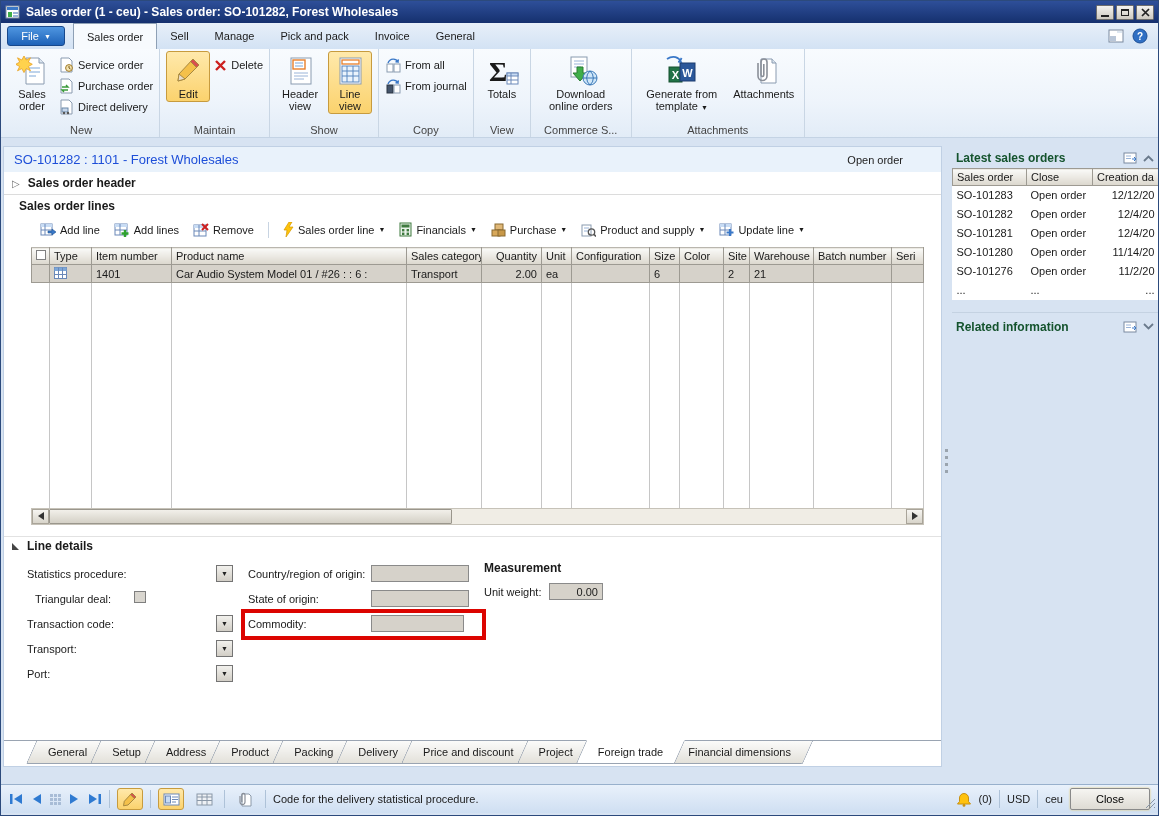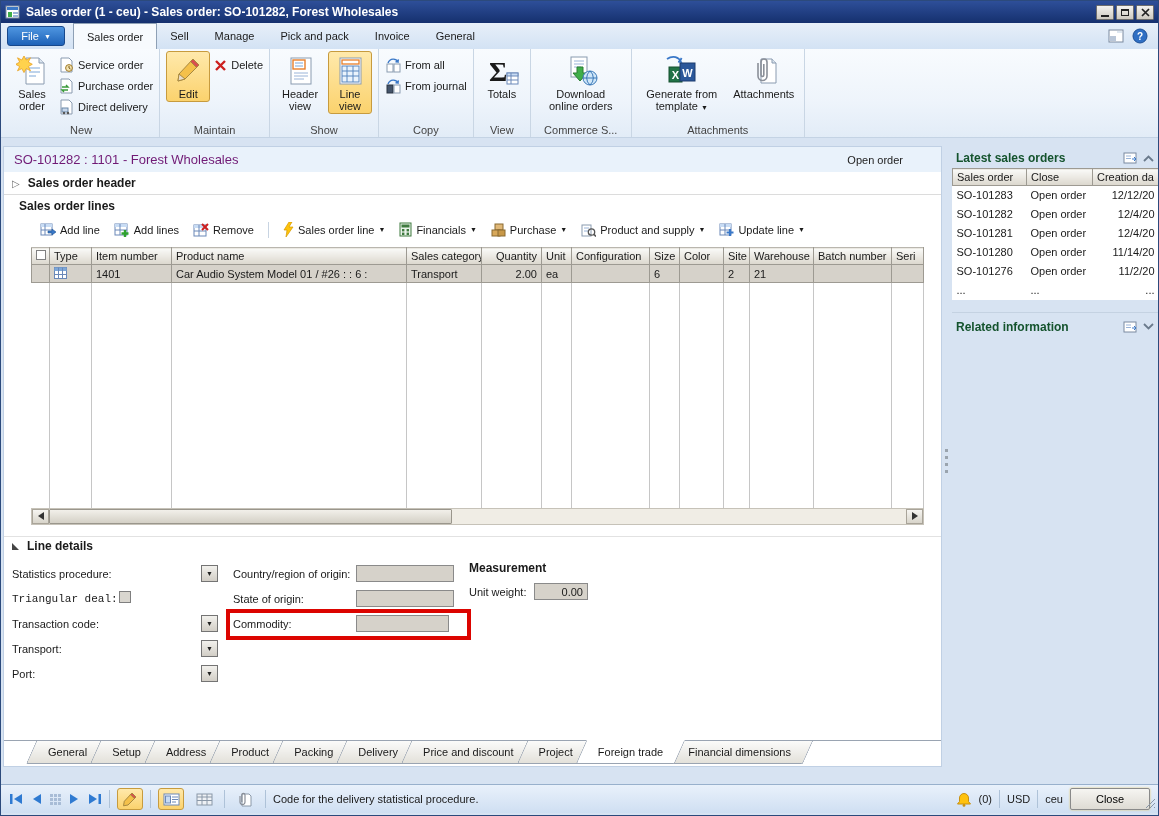--- a/index.html
+++ b/index.html
@@ -41,21 +41,21 @@
   .bigbtn .lbl { text-align:center; line-height:12px; margin-top:1px; }
   .bigbtn.hl { background:linear-gradient(#ffe9ab,#fbd26d); border-color:#c79b3e; }
   .smallcol { display:flex; flex-direction:column; justify-content:flex-start; gap:3px; padding-top:5px; }
   .smallitem { display:flex; align-items:center; gap:4px; height:18px; white-space:nowrap; }
   .icon { display:inline-flex; align-items:center; justify-content:center; }
 
   
   .main { position:absolute; left:2px; top:145px; width:939px; height:621px; background:#fff;
     border:1px solid #c0d0e4; }
   .order-caption { height:25px; background:#e9f2fb; display:flex; align-items:center; padding:0 10px; }
-  .order-caption .ttl { color:#701a75; font-size:13px; }
+  .order-caption .ttl { color:#1d4ed8; font-size:13px; }
   .order-caption .sts { margin-left:auto; margin-right:28px; color:#222; }
   .hdr-row { height:23px; display:flex; align-items:center; padding:0 8px; gap:8px;
     border-bottom:1px solid #dcdcdc; }
   .hdr-row .expander { color:#707070; font-size:10px; }
   .bold { font-weight:bold; font-size:12px; }
   .lines-label { height:22px; display:flex; align-items:center; padding-left:15px; }
 
   .lines-toolbar { height:25px; display:flex; align-items:center; gap:14px; padding-left:36px; }
   .tbtn { display:flex; align-items:center; gap:4px; white-space:nowrap; }
   .tb-sep { width:1px; height:16px; background:#c8d4e2; }
@@ -75,21 +75,21 @@
   .sbtn { width:17px; height:15px; background:linear-gradient(#f6f5f1,#d8d4ca); border:1px solid #a9a499;
     display:flex; align-items:center; justify-content:center; }
   .strack { position:relative; flex:1; }
   .sthumb { position:absolute; left:0; top:0; width:47%; height:15px;
     background:linear-gradient(#f2f0ea,#d4d0c6); border:1px solid #9a968c; border-radius:1px; }
 
   
   .ld-hdr { margin-top:11px; height:20px; display:flex; align-items:center; gap:8px; padding-left:8px;
     border-top:1px solid #e2e2e2; }
   .tri-dl { width:0; height:0; border-bottom:7px solid #454545; border-right:7px solid transparent; }
-  .ld-form { position:relative; height:184px; }
+  .ld-form { position:relative; height:184px;margin-left:15px; }
   .fl { position:absolute; white-space:nowrap; }
   .combo { position:absolute; width:17px; height:17px; background:linear-gradient(#f2f1ed,#d2cec6);
     border:1px solid #747474; display:flex; align-items:center; justify-content:center;
     font-size:7px; color:#222; }
   .gfield { position:absolute; height:17px; background:#d6d2ca; border:1px solid #8a8a8a; }
   .chk { position:absolute; width:12px; height:12px; background:#d9d6cf; border:1px solid #7f7f7f; }
   .red-rect { position:absolute; left:222px; top:53px; width:245px; height:31px;
     border:4px solid #dc0400; z-index:5; pointer-events:none; }
 
   
@@ -583,21 +583,21 @@
 
     <div class="ld-hdr">
       <span class="tri-dl"></span>
       <span class="bold">Line details</span>
     </div>
 
     <div class="ld-form">
       <span class="fl" style="left:8px;top:12px;">Statistics procedure:</span>
       <span class="combo" style="left:197px;top:9px;">▼</span>
 
-      <span class="fl" style="left:8px;top:37px;font-family:Liberation Mono, monospace;">Triangular deal:</span>
+      <span class="fl" style="left:16px;top:37px;">Triangular deal:</span>
       <span class="chk" style="left:115px;top:35px;"></span>
 
       <span class="fl" style="left:8px;top:62px;">Transaction code:</span>
       <span class="combo" style="left:197px;top:59px;">▼</span>
 
       <span class="fl" style="left:8px;top:87px;">Transport:</span>
       <span class="combo" style="left:197px;top:84px;">▼</span>
 
       <span class="fl" style="left:8px;top:112px;">Port:</span>
       <span class="combo" style="left:197px;top:109px;">▼</span>

